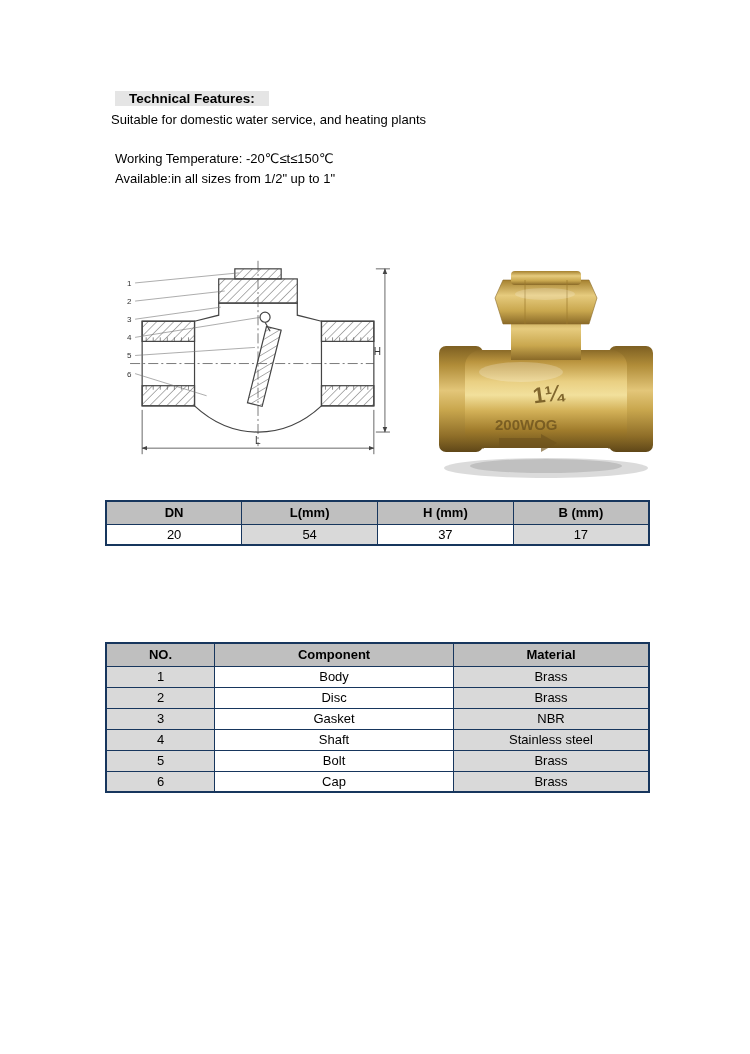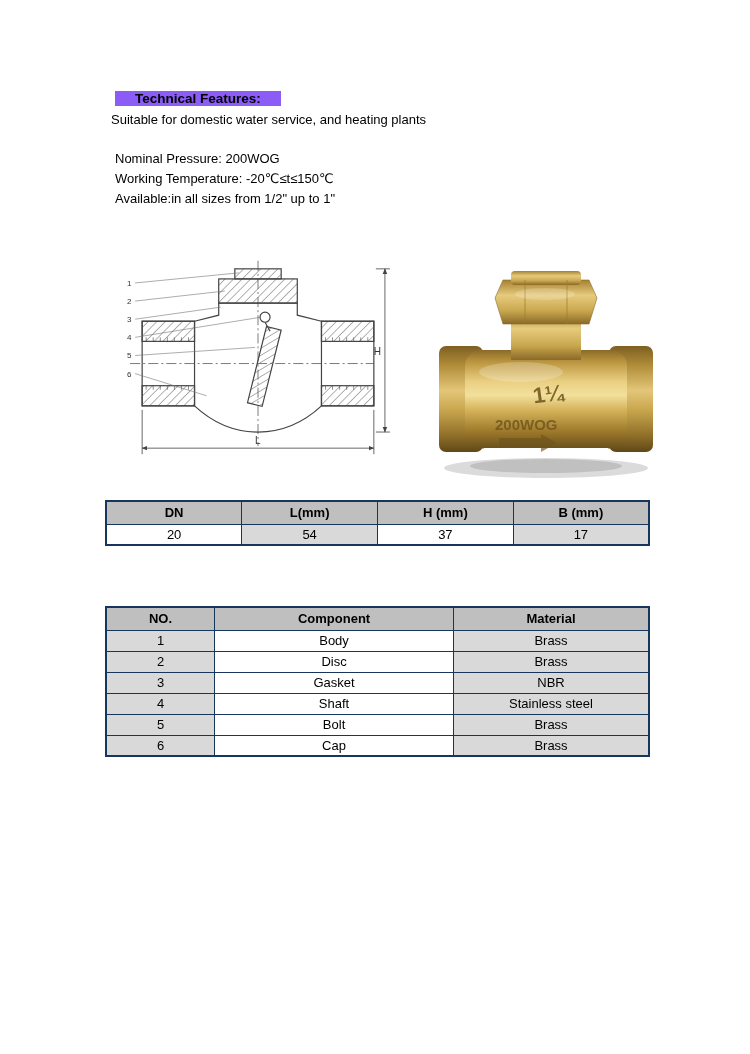--- a/index.html
+++ b/index.html
@@ -5,53 +5,52 @@
   * { box-sizing: border-box; margin: 0; padding: 0; }
   html, body { background: #ffffff; }
   .page {
     width: 750px; height: 1054px; position: relative; background: #fff;
     font-family: "Liberation Sans", "DejaVu Sans", sans-serif; color: #000;
     overflow: hidden;
   }
   .heading {
     position: absolute; left: 115px; top: 91px;
     font-size: 13.5px; font-weight: bold;
-    background: #8b5cf6; padding: 0 20px;
+    background: #e5e5e5; padding: 0 14px;
   }
   .intro { position: absolute; left: 111px; top: 112px; font-size: 13px; }
   .specs { position: absolute; left: 115px; top: 149px; font-size: 13px; line-height: 20px; }
   .drawing-box { position: absolute; left: 122px; top: 244px; width: 272px; height: 228px; }
   .photo-box   { position: absolute; left: 437px; top: 250px; width: 218px; height: 232px; }
   .drawing-box svg, .photo-box svg { width: 100%; height: 100%; display: block; }
 
   table.tbl {
     position: absolute; left: 105px; width: 545px;
     border-collapse: collapse; table-layout: fixed;
     font-size: 13px; border: 2px solid #17365d;
   }
   table.tbl th, table.tbl td {
     border: 1px solid #17365d; text-align: center;
     height: 21px; padding: 0 2px; overflow: hidden; white-space: nowrap;
   }
   table.tbl th { background: #bfbfbf; font-weight: bold; height: 23px; }
   #dim-table  { top: 500px; }
-  #comp-table { top: 606px; }
+  #comp-table { top: 642px; }
   #dim-table  td:nth-child(even) { background: #d9d9d9; }
   #comp-table td:nth-child(odd)  { background: #d9d9d9; }
 </style>
 </head>
 <body>
 
 <div class="page">
 
   <div class="heading">Technical Features:</div>
   <div class="intro">Suitable for domestic water service, and heating plants</div>
 
   <div class="specs">
-    <div>Nominal Pressure: 200WOG</div>
     <div>Working Temperature:  -20℃≤t≤150℃</div>
     <div>Available:in all sizes from 1/2" up to 1"</div>
   </div>
 
   <div class="drawing-box">
     <svg viewBox="0 0 270 225">
       <defs>
         <pattern id="hatch" width="6" height="6" patternUnits="userSpaceOnUse" patternTransform="rotate(45)">
           <line x1="0" y1="0" x2="0" y2="6" stroke="#666" stroke-width="1"></line>
         </pattern>

